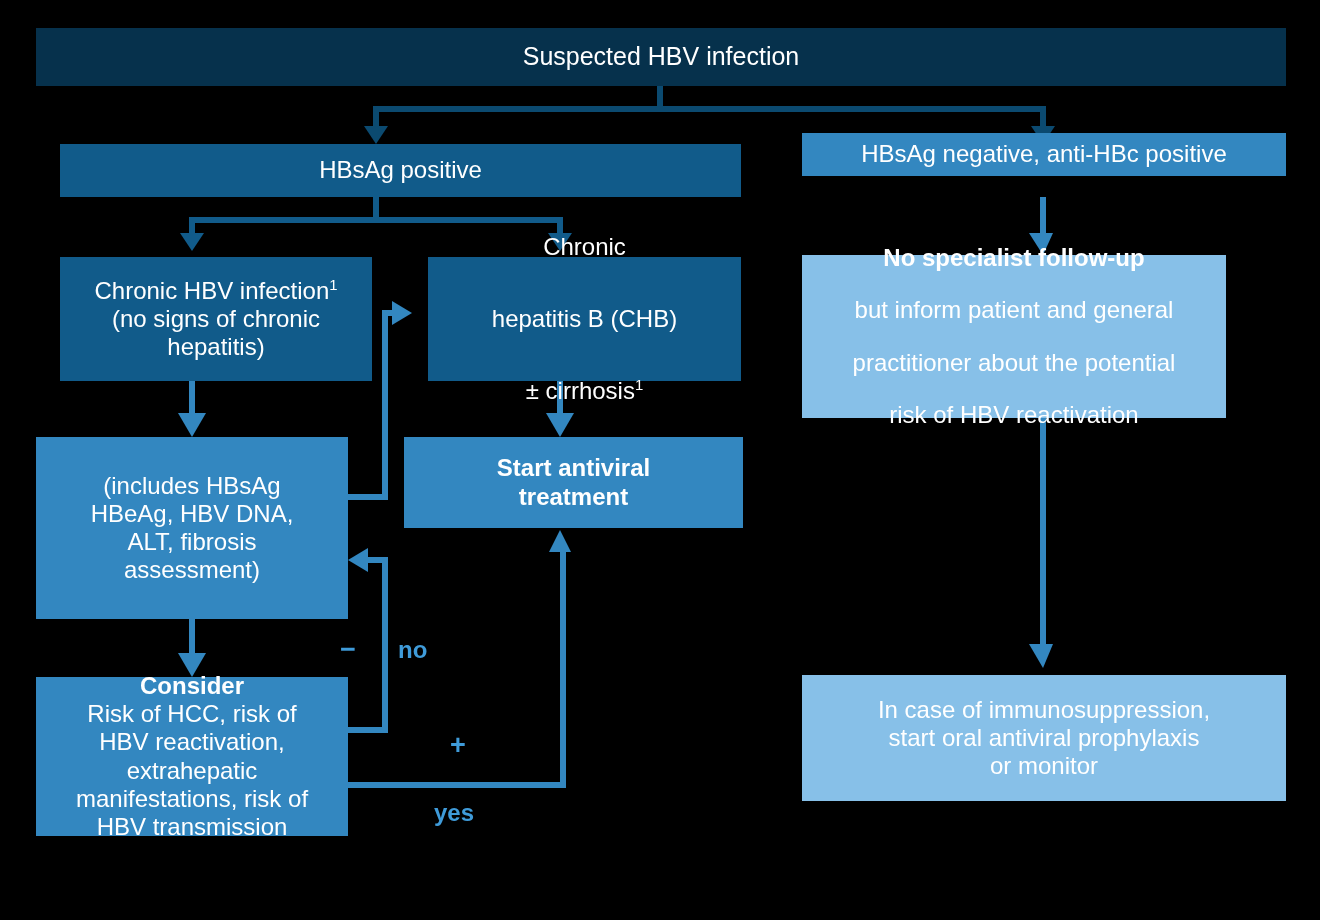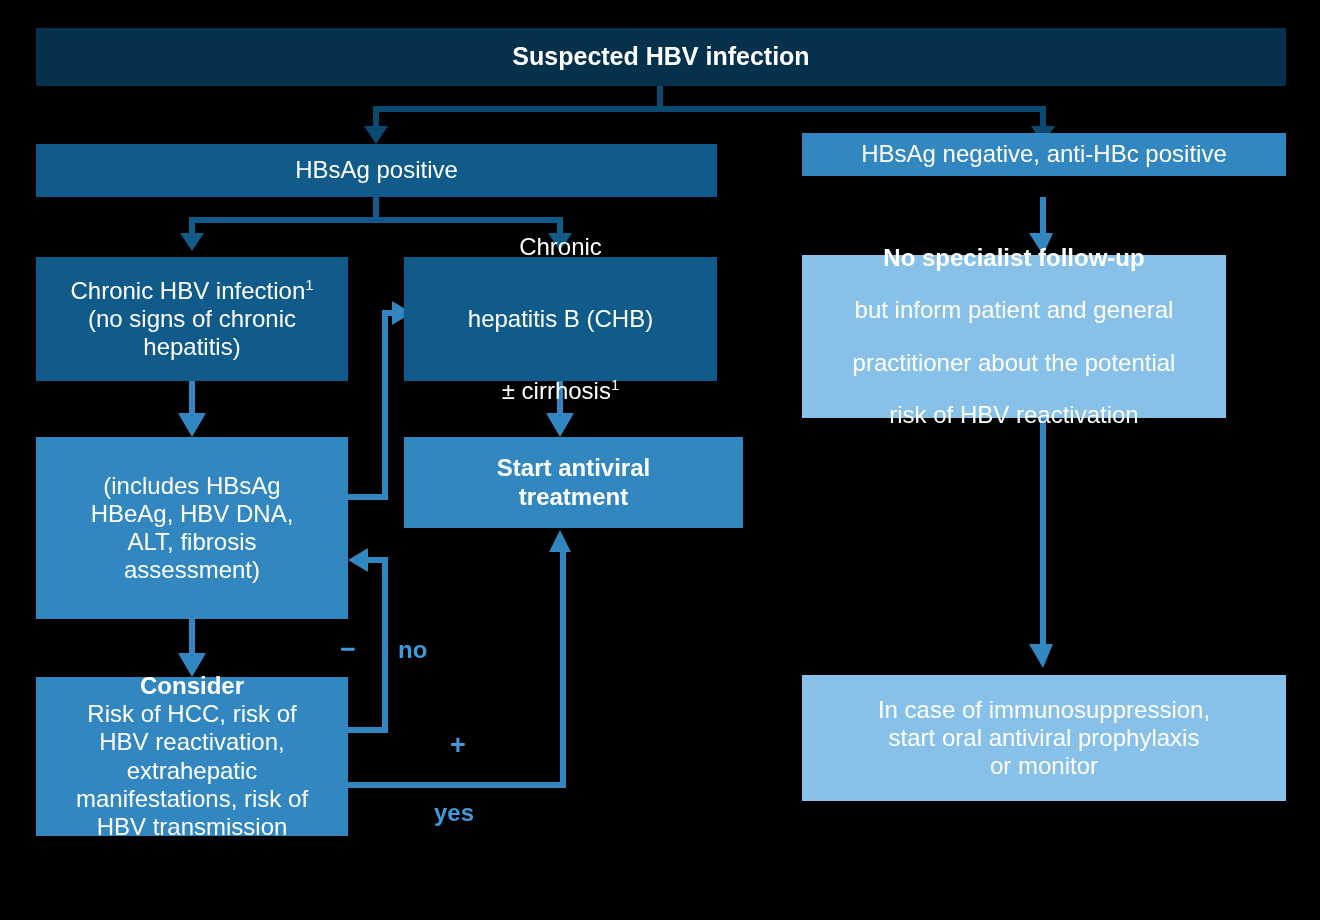--- a/index.html
+++ b/index.html
@@ -26,27 +26,28 @@
     align-items: center;
     justify-content: center;
     text-align: center;
     color: #ffffff;
     line-height: 1.17;
     padding: 4px 8px;
   }
   .box .ln { display: block; width: 100%; }
   .b-head {
     background: #06314c;
-    font-weight: bold;
+    font-weight: normal;
     font-size: 25px;
     align-items: center;
   }
   .b-dark {
     background: #115b8a;
     font-size: 24px;
+    margin-left: 24px;
   }
   .b-mid {
     background: #3387c0;
     font-size: 24px;
   }
   .b-light {
     background: #87c0e8;
     font-size: 24px;
   }
   .strong { font-weight: bold; }

